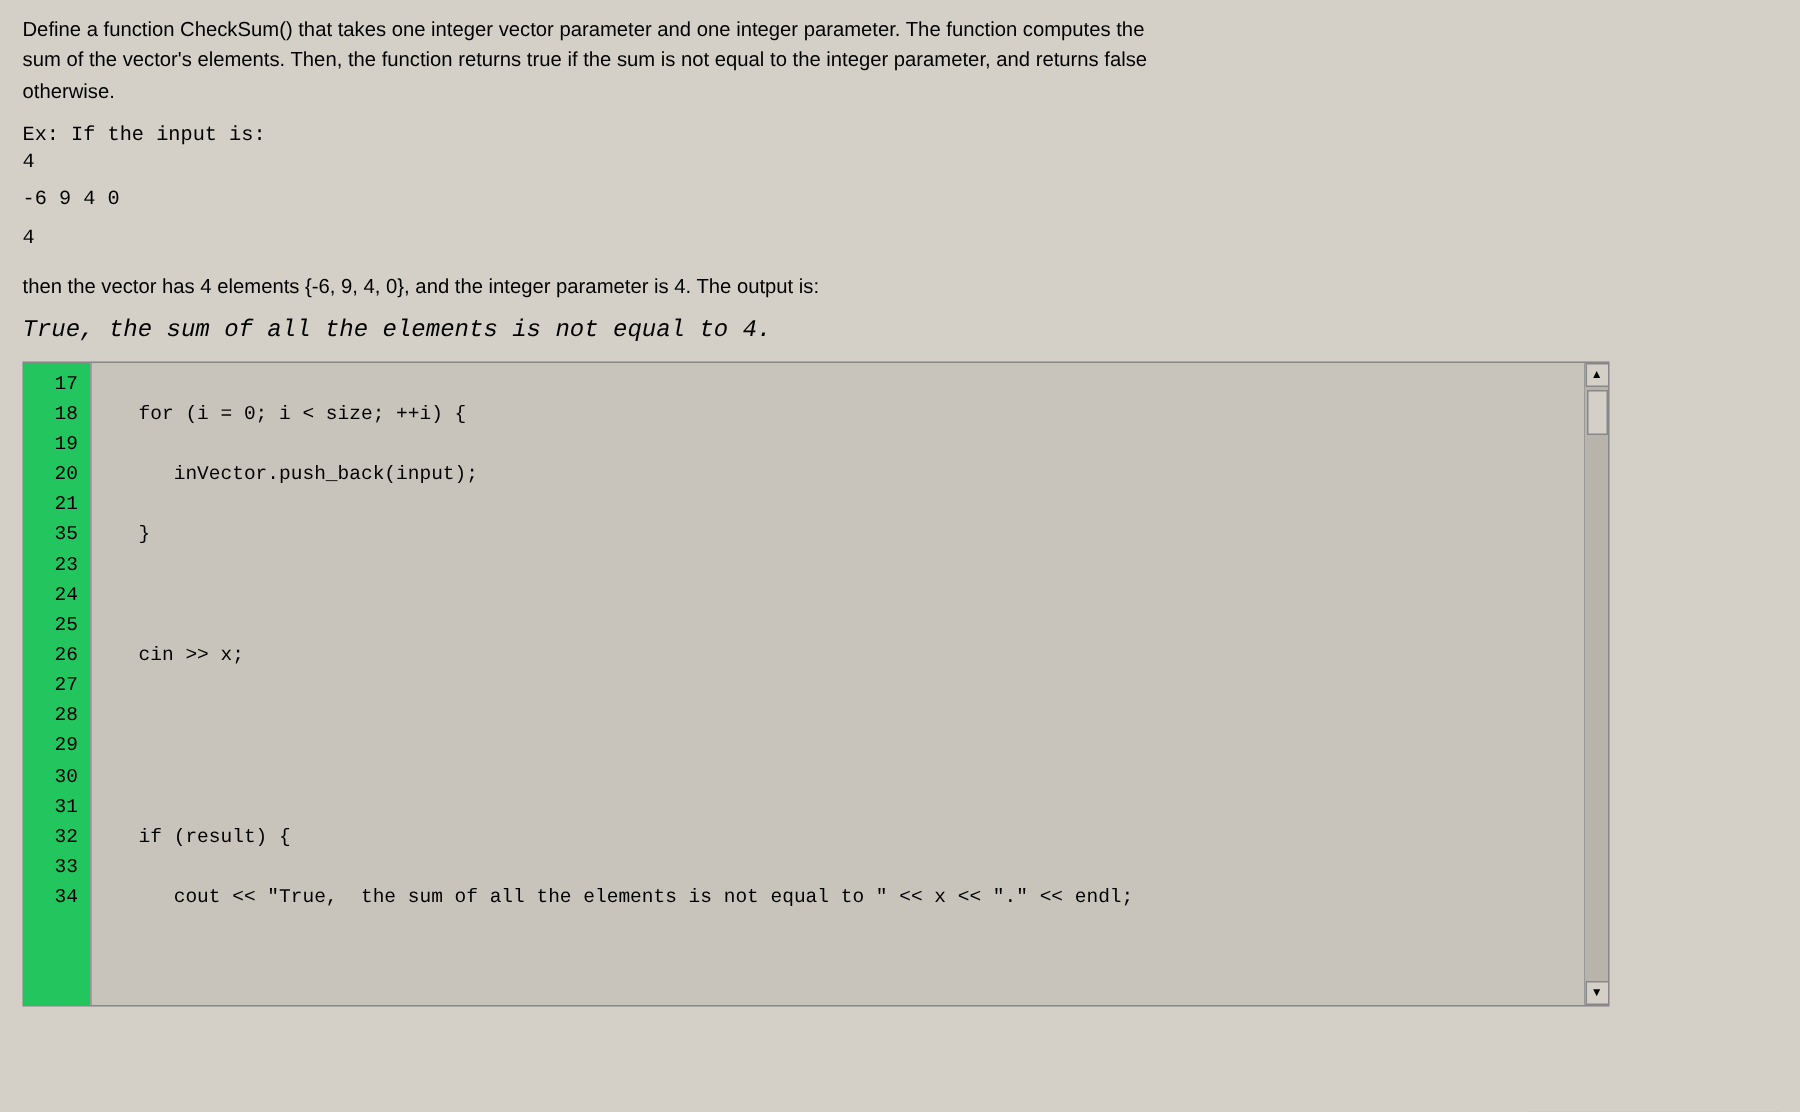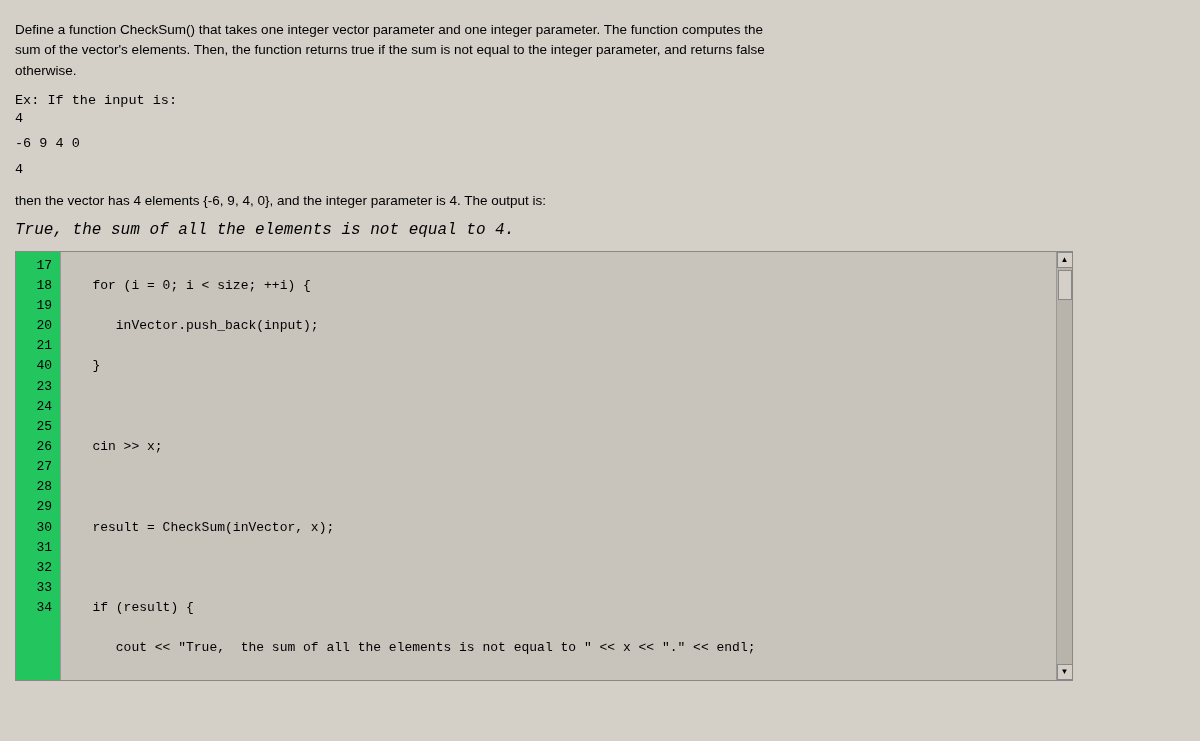--- a/index.html
+++ b/index.html
@@ -14,21 +14,21 @@
       background-color: #d4d0c8;
       font-family: Arial, sans-serif;
       font-size: 14px;
       overflow: hidden;
     }
 
     .main-container {
       width: 1088px;
       height: 741px;
       background-color: #d4d0c8;
-      padding: 20px 15px;
+      padding: 10px 15px;
       overflow: hidden;
     }
 
     .description-text {
       font-size: 13.5px;
       color: #000;
       line-height: 1.5;
       margin-bottom: 12px;
     }
 
@@ -175,21 +175,21 @@
 
   <div class="output-line">True,  the sum of all the elements is not equal to 4.</div>
 
   <div class="code-editor">
     <div class="line-numbers">
       <span class="line-number">17</span>
       <span class="line-number">18</span>
       <span class="line-number">19</span>
       <span class="line-number">20</span>
       <span class="line-number">21</span>
-      <span class="line-number">40</span>
+      <span class="line-number">35</span>
       <span class="line-number">23</span>
       <span class="line-number">24</span>
       <span class="line-number">25</span>
       <span class="line-number">26</span>
       <span class="line-number">27</span>
       <span class="line-number">28</span>
       <span class="line-number">29</span>
       <span class="line-number">30</span>
       <span class="line-number">31</span>
       <span class="line-number">32</span>
@@ -197,21 +197,20 @@
       <span class="line-number">34</span>
     </div>
 
     <div class="code-content">
 <span class="code-line">   for (i = 0; i &lt; size; ++i) {</span>
 <span class="code-line">      inVector.push_back(input);</span>
 <span class="code-line">   }</span>
 <span class="code-line"> </span>
 <span class="code-line">   cin &gt;&gt; x;</span>
 <span class="code-line"> </span>
-<span class="code-line">   result = CheckSum(inVector, x);</span>
 <span class="code-line"> </span>
 <span class="code-line">   if (result) {</span>
 <span class="code-line">      cout &lt;&lt; "True,  the sum of all the elements is not equal to " &lt;&lt; x &lt;&lt; "." &lt;&lt; endl;</span>
 
 
 
 
 
 
 

